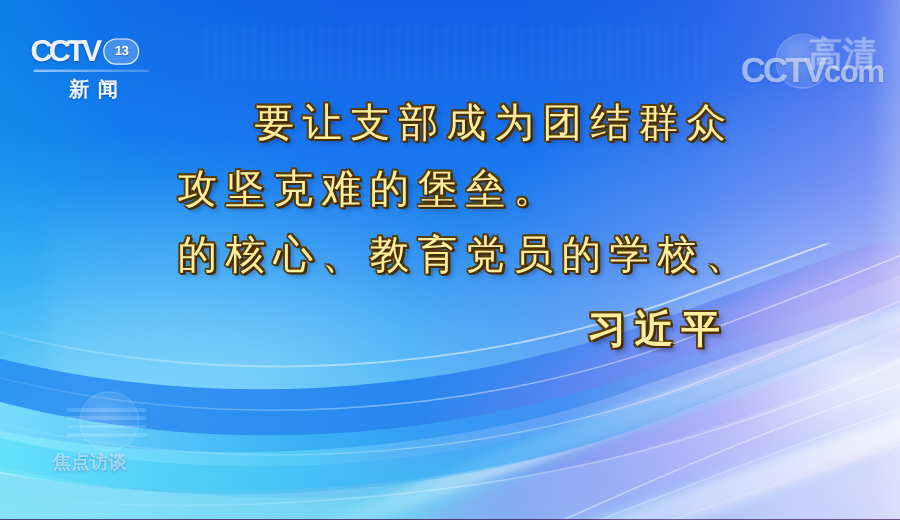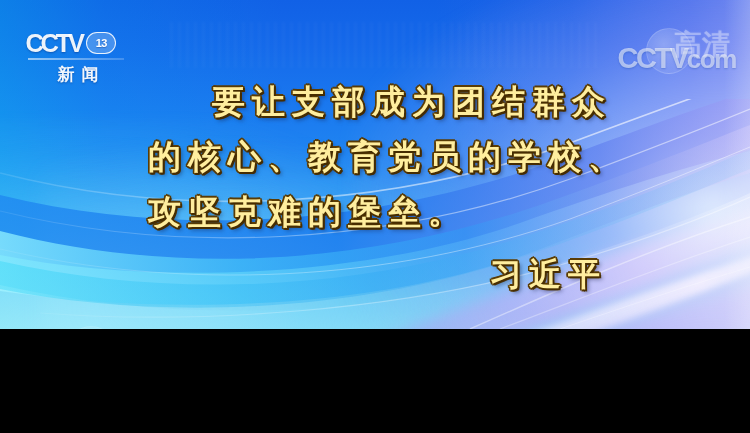--- a/index.html
+++ b/index.html
@@ -1,18 +1,18 @@
 <!DOCTYPE html>
 <html><head>
 <meta charset="utf-8">
 <style>
   html,body{margin:0;padding:0;background:#000;}
   #screen{
     position:relative;
-    width:750px;height:329px;
+    width:750px;height:433px;
     overflow:hidden;
     font-family:"Liberation Sans","DejaVu Sans",sans-serif;
     background:#a21caf;
   }
 
   
   .bg{position:absolute;inset:0;}
 
   
   .bg-base{
@@ -139,21 +139,21 @@
     text-shadow:0 1px 2px rgba(0,50,140,.25);
     white-space:nowrap;
   }
   .wm-text .dom{font-size:26px;letter-spacing:-1.4px;}
 
   
   .quote{position:absolute;left:0;top:74px;width:750px;}
   .qline{
     color:#FFEE9E;
     font-family:"DejaVu Serif","Liberation Serif",serif;
-    font-weight:bold;
+    font-weight:normal;
     font-size:33px;
     line-height:55px;
     letter-spacing:7px;
     white-space:nowrap;
     text-shadow:
        2px 2px 0 rgba(70,45,0,.92),
        1px 2px 0 rgba(70,45,0,.92),
        2px 1px 0 rgba(70,45,0,.92),
       -1.4px -1.4px 0 #5a3c05,
        1.4px -1.4px 0 #5a3c05,
@@ -300,23 +300,24 @@
   </div>
 
   <div class="wm-right">
     <div class="wm-disc"></div>
     <div class="wm-hd">高清</div>
     <div class="wm-text"><span>CCTV</span><span class="dom">com</span></div>
   </div>
 
   <div class="quote">
     <div class="qline l1">要让支部成为团结群众</div>
+    <div class="qline l3">攻坚克难的堡垒。</div>
     <div class="qline l2">的核心、教育党员的学校、</div>
-    <div class="qline l3">攻坚克难的堡垒。</div>
   </div>
   <div class="attrib">习近平</div>
 
   <div class="wm-show">
     <div class="disc"></div>
     <div class="bars"></div>
+    <div class="name">焦点访谈</div>
   </div>
 
 </div>
 
 </body></html>

